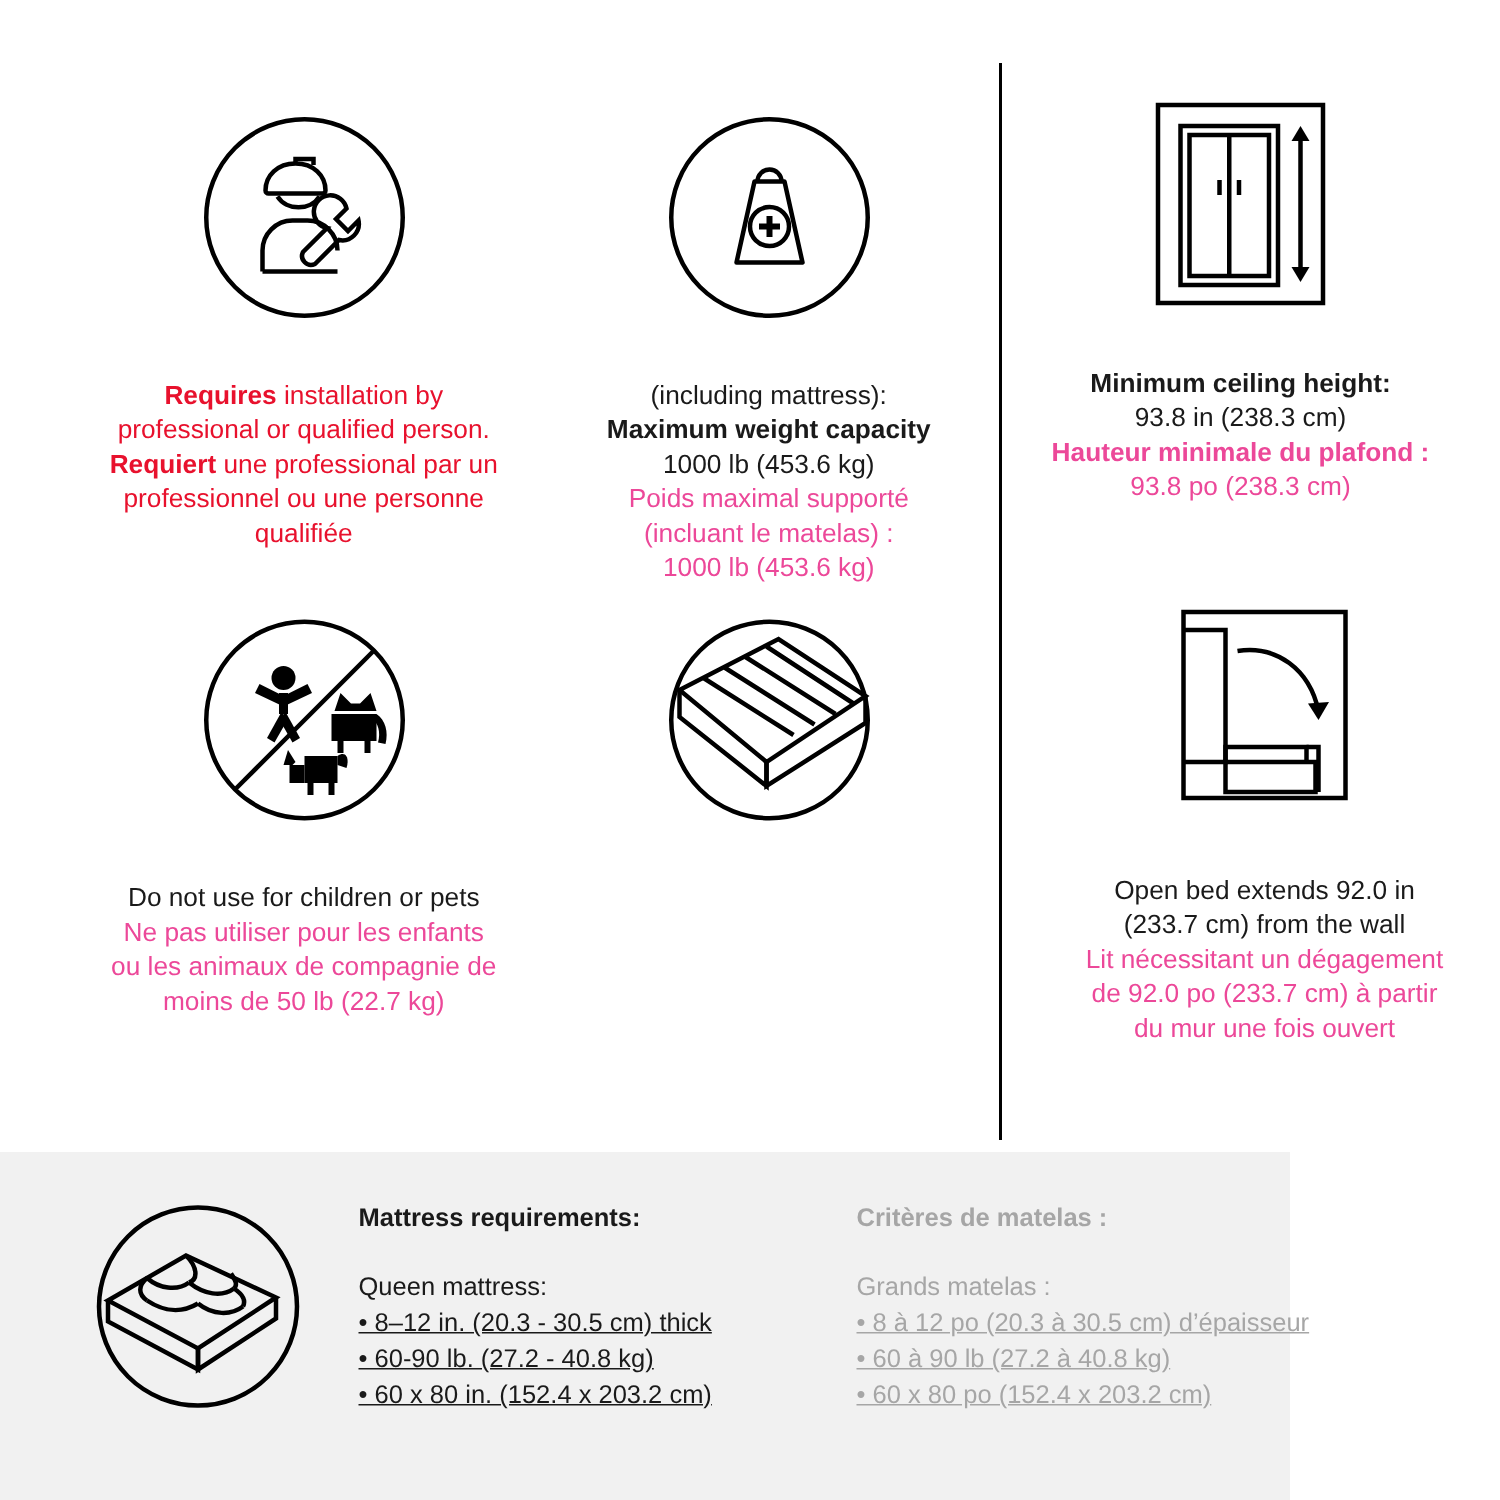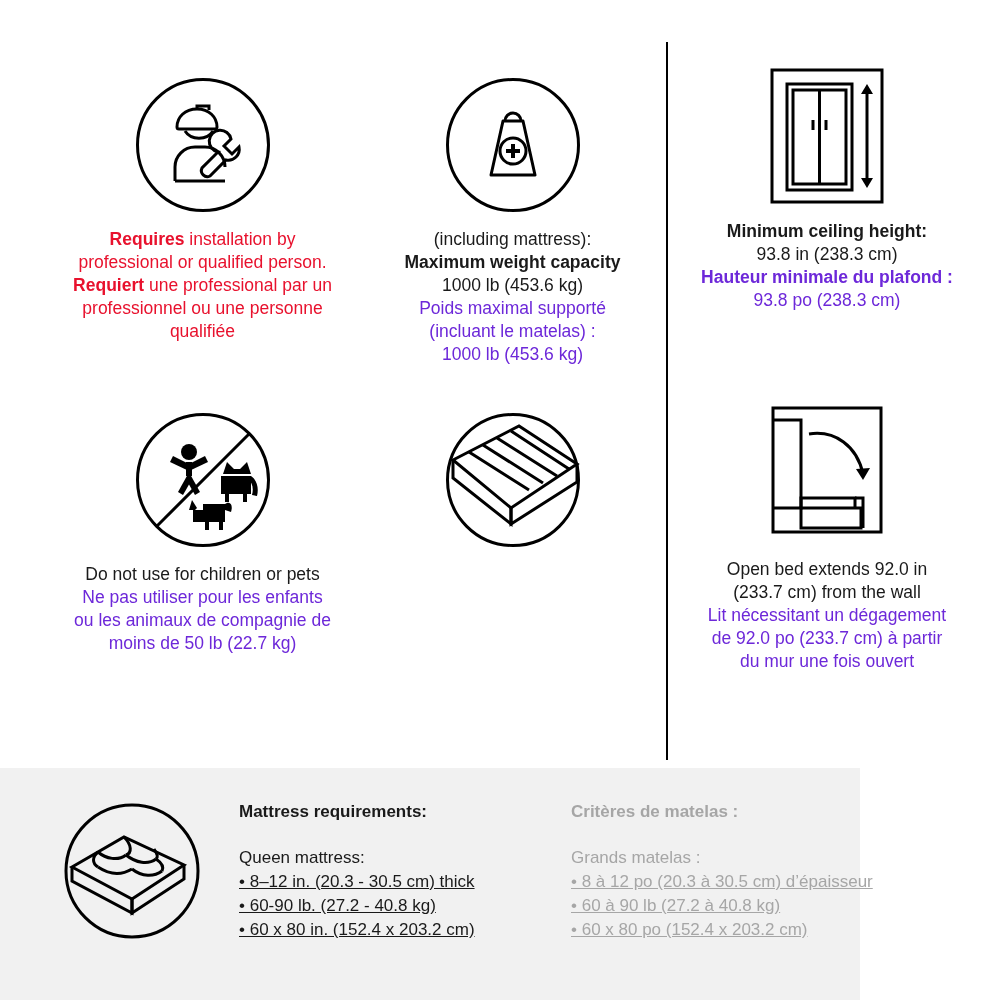--- a/index.html
+++ b/index.html
@@ -46,50 +46,50 @@
   }
   .cell .icon-wrap {
     display: flex;
     align-items: center;
     justify-content: center;
     height: 150px;
   }
   .cap {
     font-size: 17.5px;
     line-height: 23px;
-    margin-top: 8px;
+    margin-top: 32px;
   }
   .cap .en {
     color: #1a1a1a;
     font-weight: bold;
   }
   .cap .en.reg {
     font-weight: normal;
   }
   .cap .fr {
-    color: #6d28d9;
+    color: #ec4899;
   }
   .cap .fr.bold {
     font-weight: bold;
   }
   .red {
     color: #e8112d;
   }
   .red-b {
     color: #e8112d;
     font-weight: bold;
   }
 
   
   #cell-install  { left: 40px;  top: 70px;  width: 325px; }
   #cell-weight   { left: 355px; top: 70px;  width: 315px; }
   #cell-ceiling  { left: 672px; top: 62px;  width: 310px; }
   #cell-children { left: 40px;  top: 405px; width: 325px; }
   #cell-support  { left: 355px; top: 405px; width: 315px; }
-  #cell-openbed  { left: 672px; top: 400px; width: 310px; }
+  #cell-openbed  { left: 688px; top: 400px; width: 310px; }
 
   
   .band {
     position: absolute;
     left: 0;
     top: 768px;
     width: 860px;
     height: 232px;
     background: #f1f1f1;
     box-sizing: border-box;

